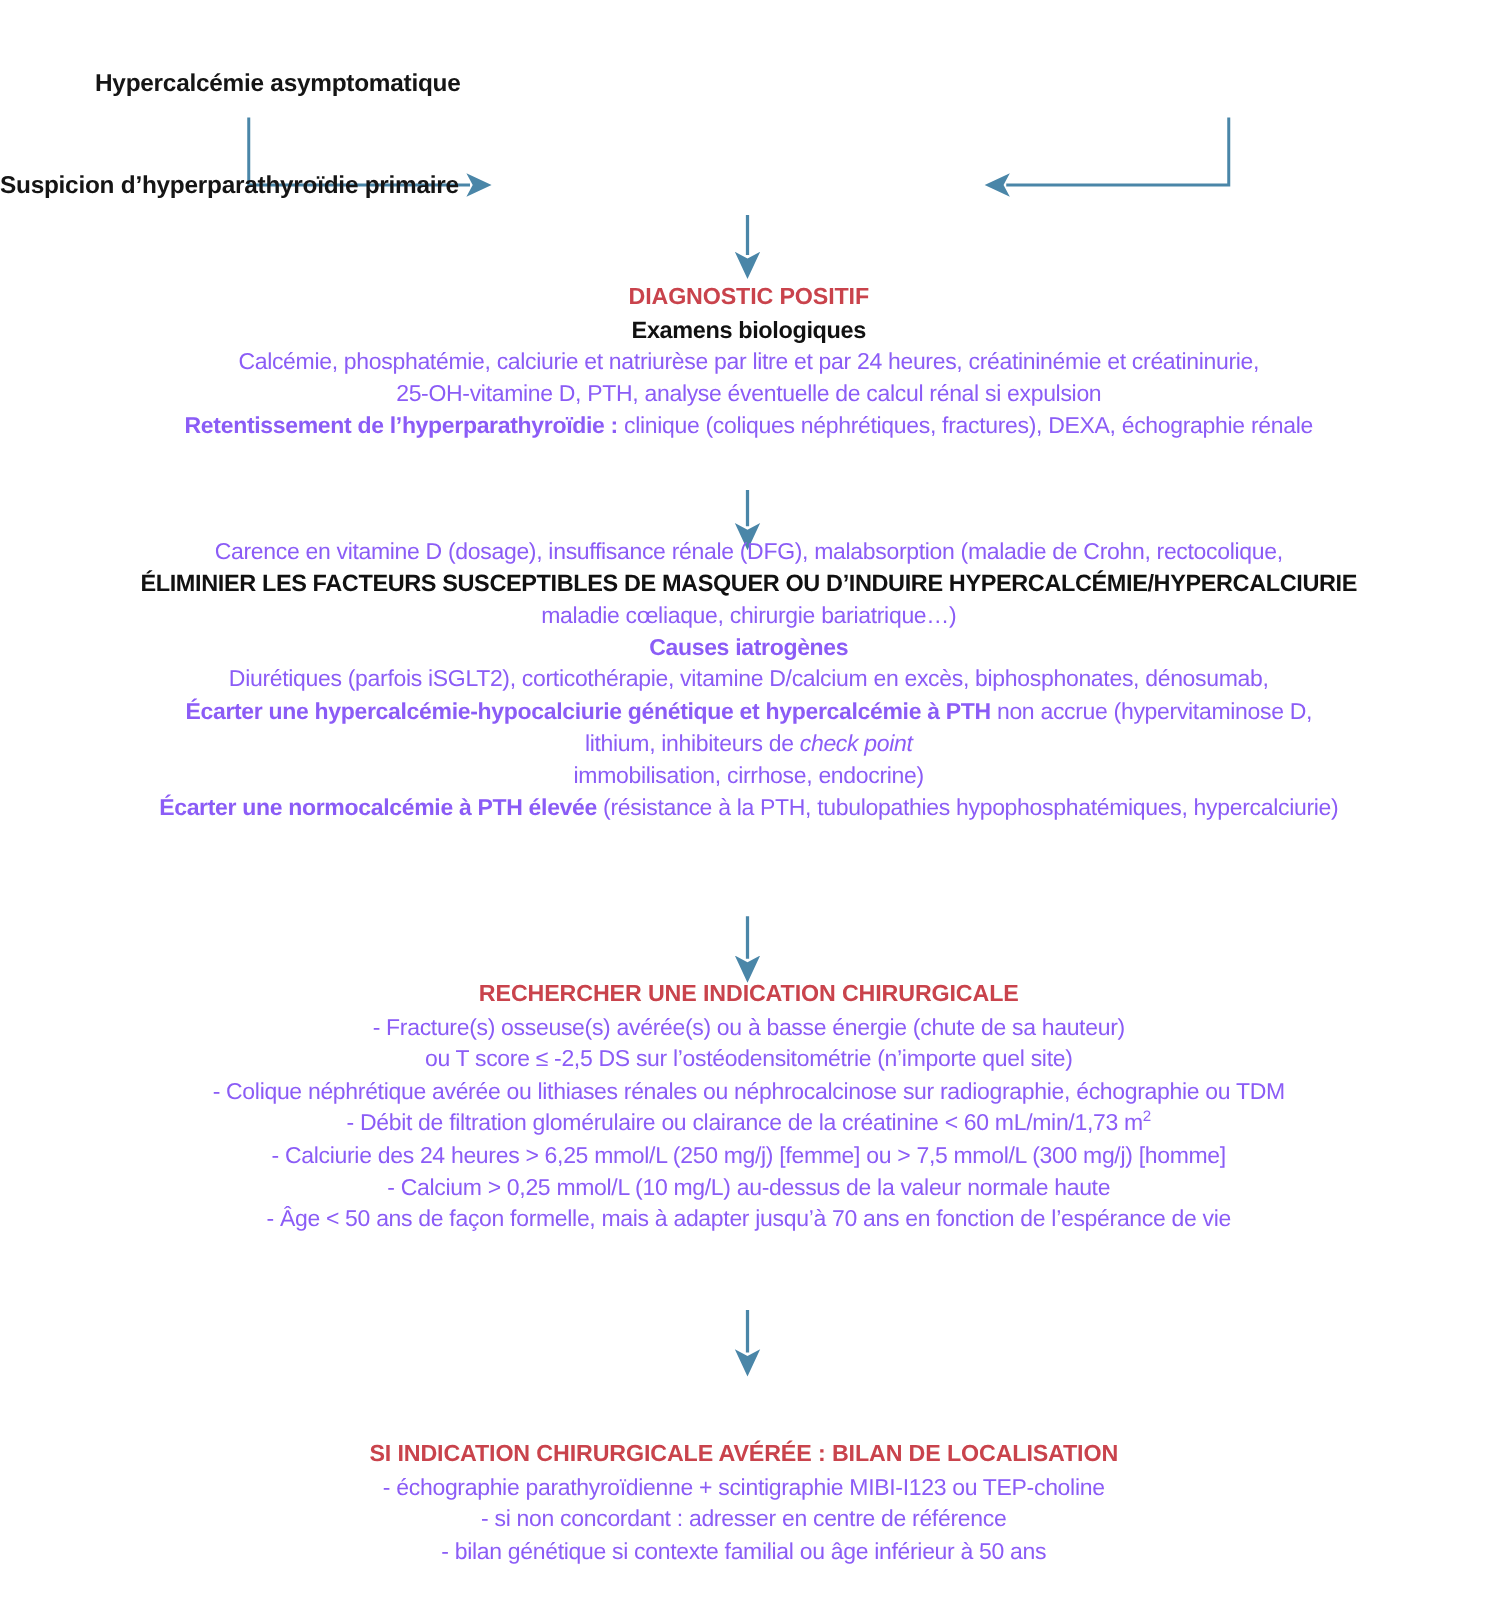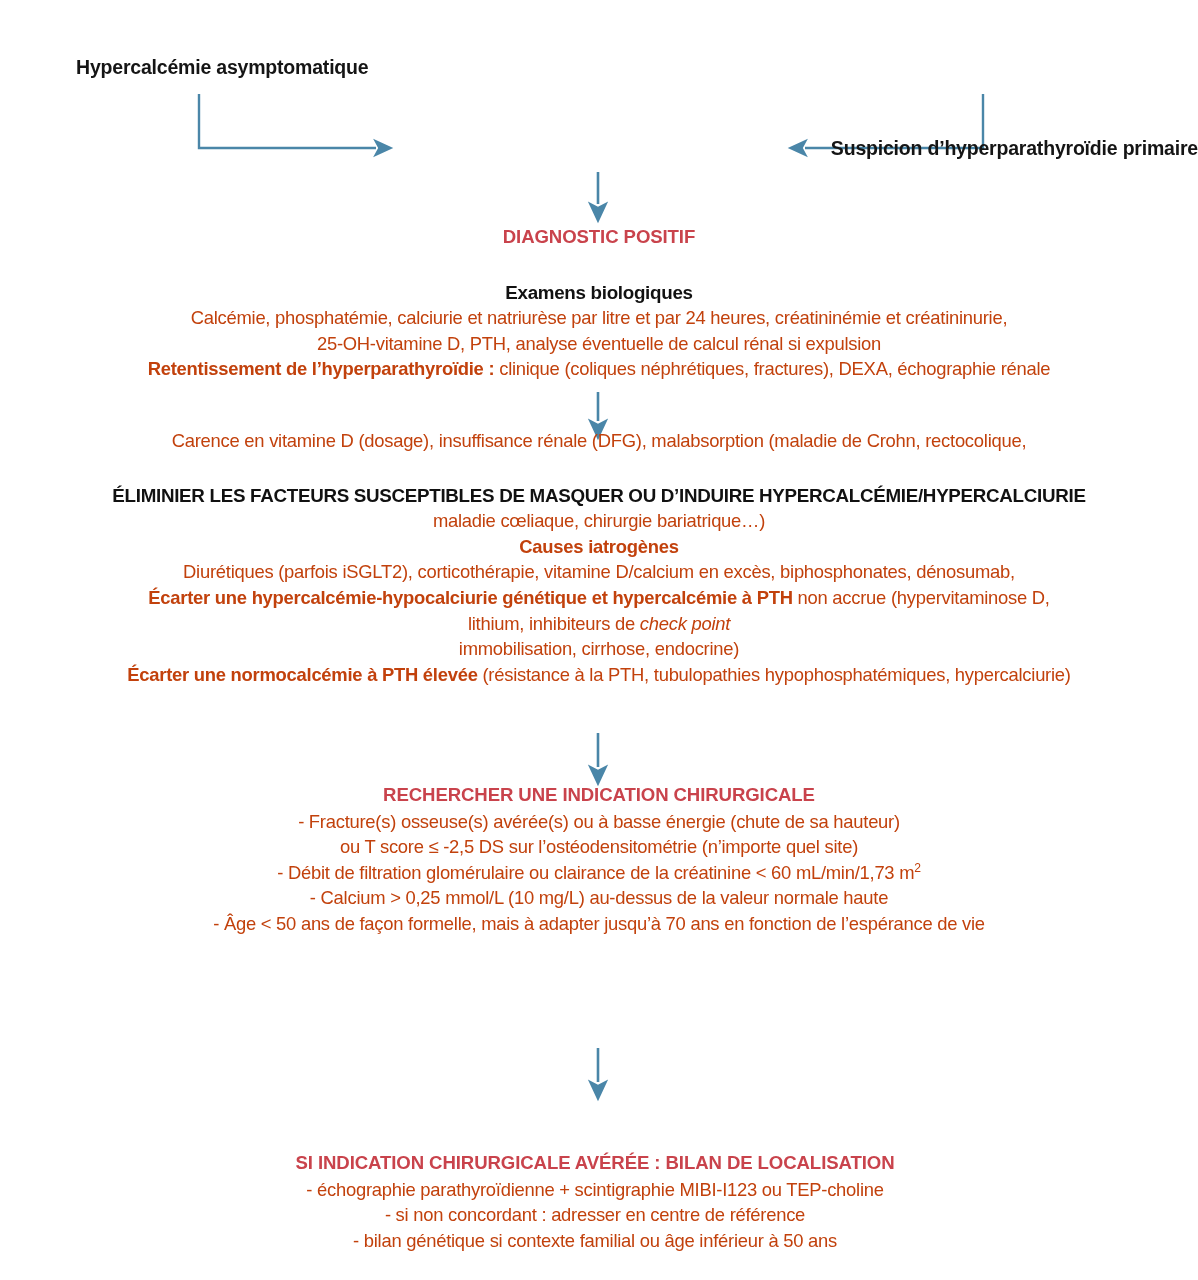--- a/index.html
+++ b/index.html
@@ -50,58 +50,57 @@
   }
   .entry-left  { left: 76px;  }
   .entry-right { right: 58px; }
 
   
   .suspicion {
     position: absolute;
     top: 137px;
     left: 0;
     width: 1198px;
-    text-align: right;
+    text-align: left;
     font-size: 19.5px;
     font-weight: 700;
     letter-spacing: -0.2px;
     color: #151515;
   }
 
   
   .block {
     position: absolute;
     left: 0;
     width: 1198px;
     text-align: center;
     padding: 0 40px;
     box-sizing: border-box;
   }
   .block .ln {
     display: block;
     font-size: 18.4px;
     line-height: 25.6px;
     letter-spacing: -0.25px;
-    color: #c2410c;
+    color: #8b5cf6;
     white-space: nowrap;
   }
 
   .ln.head-red {
     color: #c9434c;
     font-weight: 700;
     font-size: 18.6px;
     letter-spacing: -0.1px;
     padding-bottom: 1px;
   }
   .ln.head-black {
     color: #111111;
     font-weight: 700;
     font-size: 18.8px;
     letter-spacing: -0.3px;
-    margin-top: 29px;
   }
   .ln.ital { font-weight: 700; }
 
   .b  { font-weight: 700; }
   .i  { font-style: italic; }
   .n  { font-weight: 400; }
   sup { font-size: 0.66em; vertical-align: super; line-height: 0; }
 
   
   #sec-diagnostic    { top: 224px; text-align: center; }
@@ -175,21 +174,23 @@
     <span class="ln"><span class="b">Écarter une hypercalcémie-hypocalciurie génétique et hypercalcémie à PTH</span><span class="n"> non accrue (hypervitaminose D,</span></span>
     <span class="ln"><span>lithium, inhibiteurs de </span><span class="i">check point</span></span>
     <span class="ln">immobilisation, cirrhose, endocrine)</span>
     <span class="ln"><span class="b">Écarter une normocalcémie à PTH élevée</span><span class="n"> (résistance à la PTH, tubulopathies hypophosphatémiques, hypercalciurie)</span></span>
   </div>
 
   <div class="block" id="sec-chirurgicale">
     <span class="ln head-red">RECHERCHER UNE INDICATION CHIRURGICALE</span>
     <span class="ln">- Fracture(s) osseuse(s) avérée(s) ou à basse énergie (chute de sa hauteur)</span>
     <span class="ln">ou T score ≤ -2,5 DS sur l’ostéodensitométrie (n’importe quel site)</span>
+    <span class="ln">- Colique néphrétique avérée ou lithiases rénales ou néphrocalcinose sur radiographie, échographie ou TDM</span>
     <span class="ln"><span>- Débit de filtration glomérulaire ou clairance de la créatinine &lt; 60 mL/min/1,73 m</span><sup>2</sup></span>
+    <span class="ln">- Calciurie des 24 heures &gt; 6,25 mmol/L (250 mg/j) [femme] ou &gt; 7,5 mmol/L (300 mg/j) [homme]</span>
     <span class="ln">- Calcium &gt; 0,25 mmol/L (10 mg/L) au-dessus de la valeur normale haute</span>
     <span class="ln">- Âge &lt; 50 ans de façon formelle, mais à adapter jusqu’à 70 ans en fonction de l’espérance de vie</span>
   </div>
 
   <div class="block" id="sec-localisation">
     <span class="ln head-red">SI INDICATION CHIRURGICALE AVÉRÉE : BILAN DE LOCALISATION</span>
     <span class="ln">- échographie parathyroïdienne + scintigraphie MIBI-I123 ou TEP-choline</span>
     <span class="ln">- si non concordant : adresser en centre de référence</span>
     <span class="ln">- bilan génétique si contexte familial ou âge inférieur à 50 ans</span>
   </div>

